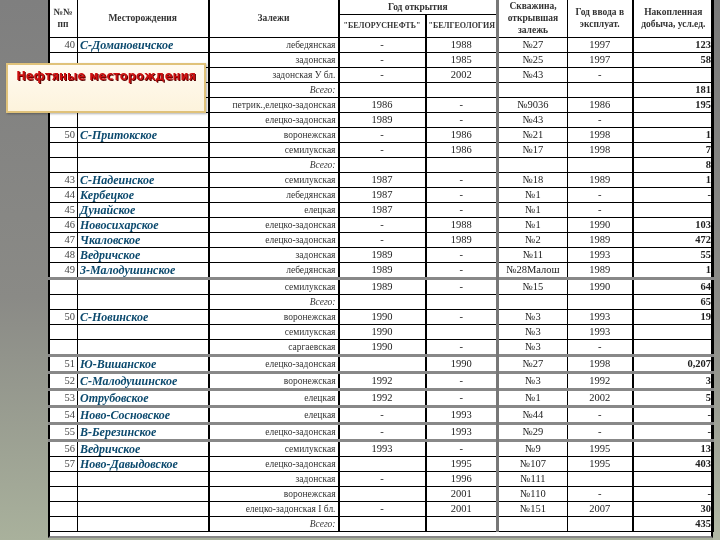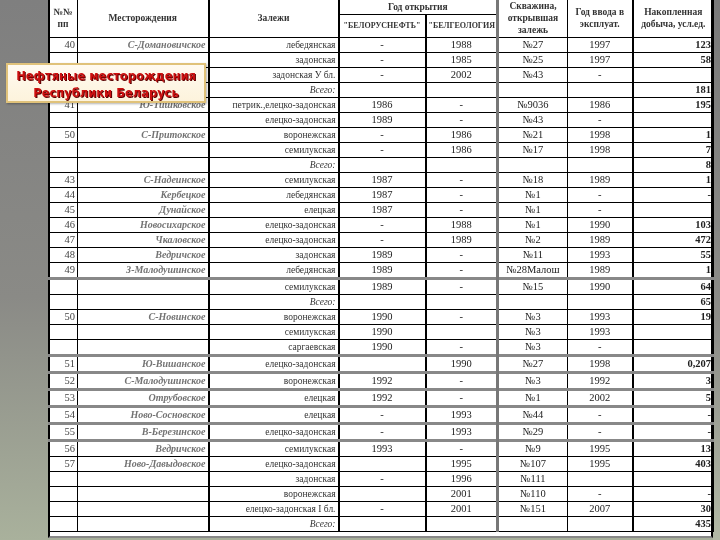--- a/index.html
+++ b/index.html
@@ -20,30 +20,30 @@
   table {
     position:absolute; left:48px; top:-2px; border-collapse:collapse;
     table-layout:fixed; width:665px; font-size:10.5px; color:#222;
   }
   td, th {
     border:1px solid #000; padding:0 2px; height:14px; line-height:14px;
     overflow:hidden; white-space:nowrap; font-weight:normal; vertical-align:middle;
   }
   th { font-size:9.5px; line-height:12px; text-align:center; color:#333; font-weight:bold; }
   td.num { text-align:right; color:#444; }
-  td.name { font-style:italic; font-weight:bold; font-size:10px; color:#737373;text-align:right; }
+  td.name { font-style:italic; font-weight:bold; font-size:12px; color:#0c4a6e; }
   td.zal { text-align:right; font-size:9.5px; color:#333; }
   td.zal.total { font-style:italic; }
   td.c { text-align:center; font-size:10.5px; }
   td.prod { text-align:right; font-weight:bold; font-size:10.5px; }
   .thick-l { border-left:2px solid #000 !important; }
   .gray-l { border-left:3px solid #777 !important; }
   tr.gray-top td { border-top:3px solid #888; }
   .title-box {
-    position:absolute; left:6px; top:63px; width:200px; height:40px;
+    position:absolute; left:6px; top:63px; width:200px; height:50px;
     background:linear-gradient(180deg,#fffaf0 0%, #fdf3dc 100%);
     border:2px solid #e0c27a; box-shadow:1px 1px 2px rgba(0,0,0,0.3);
     text-align:center; font-family:"DejaVu Sans", sans-serif; font-weight:bold;
     color:#cc1010; font-size:11.5px; line-height:17px; padding-top:3px; box-sizing:border-box;
     text-shadow:1px 1px 0 #5a0000;
   }
 </style>
 </head>
 <body>
 
@@ -395,14 +395,13 @@
         <td class="c thick-l"></td>
         <td class="c gray-l"></td>
         <td class="c"></td>
         <td class="prod thick-l">435</td>
       </tr>
     </tbody>
 </table>
 
 <div class="title-box">
   <div>Нефтяные  месторождения</div>
-  <div>Республики Беларусь</div>
 </div>
 
 </body></html>

